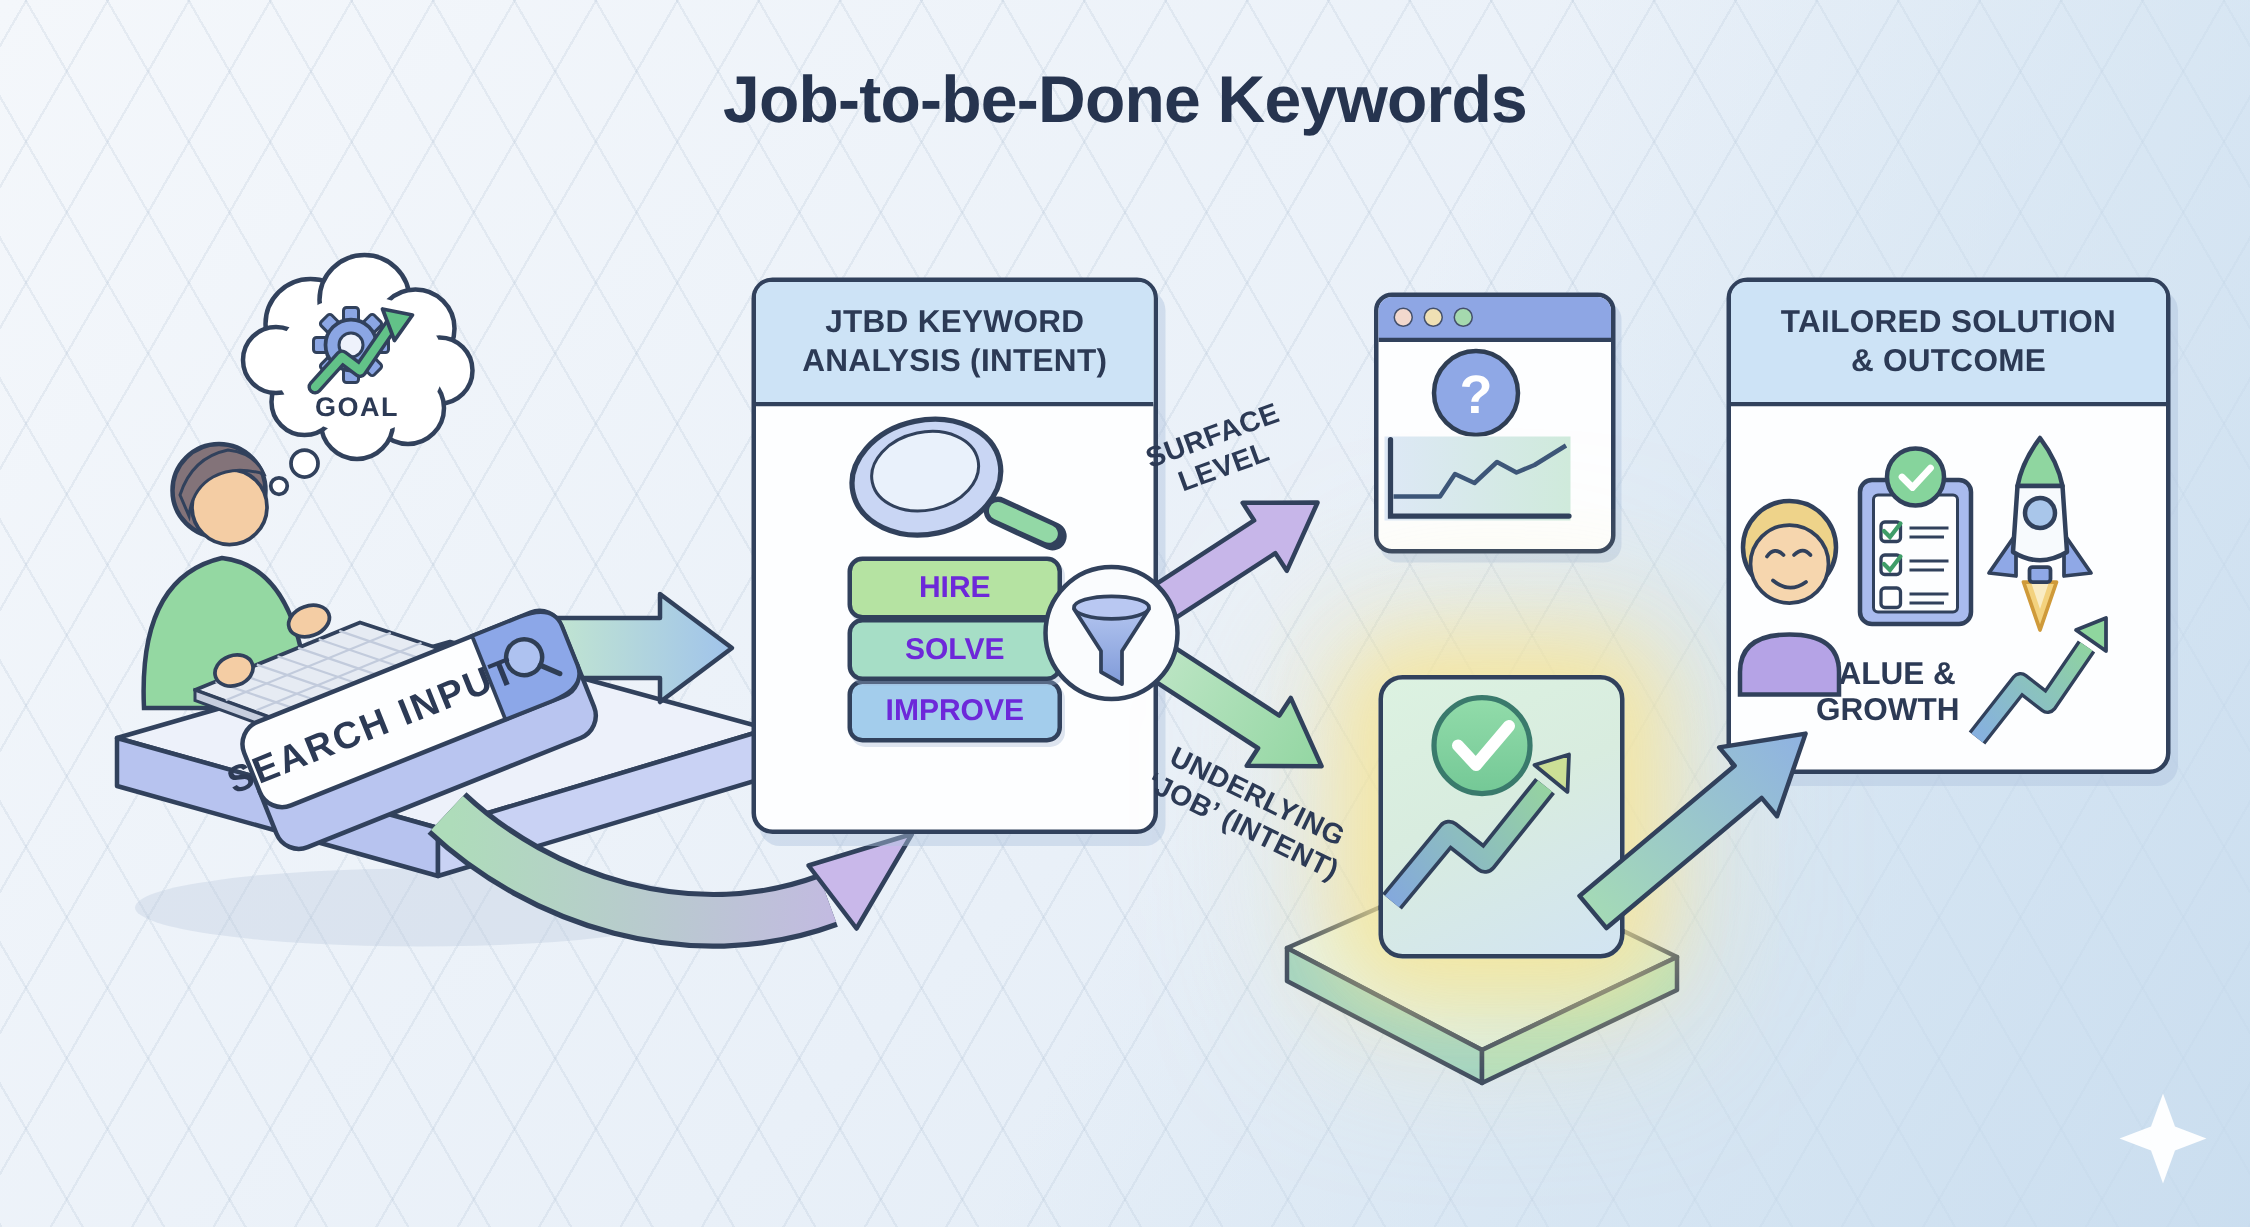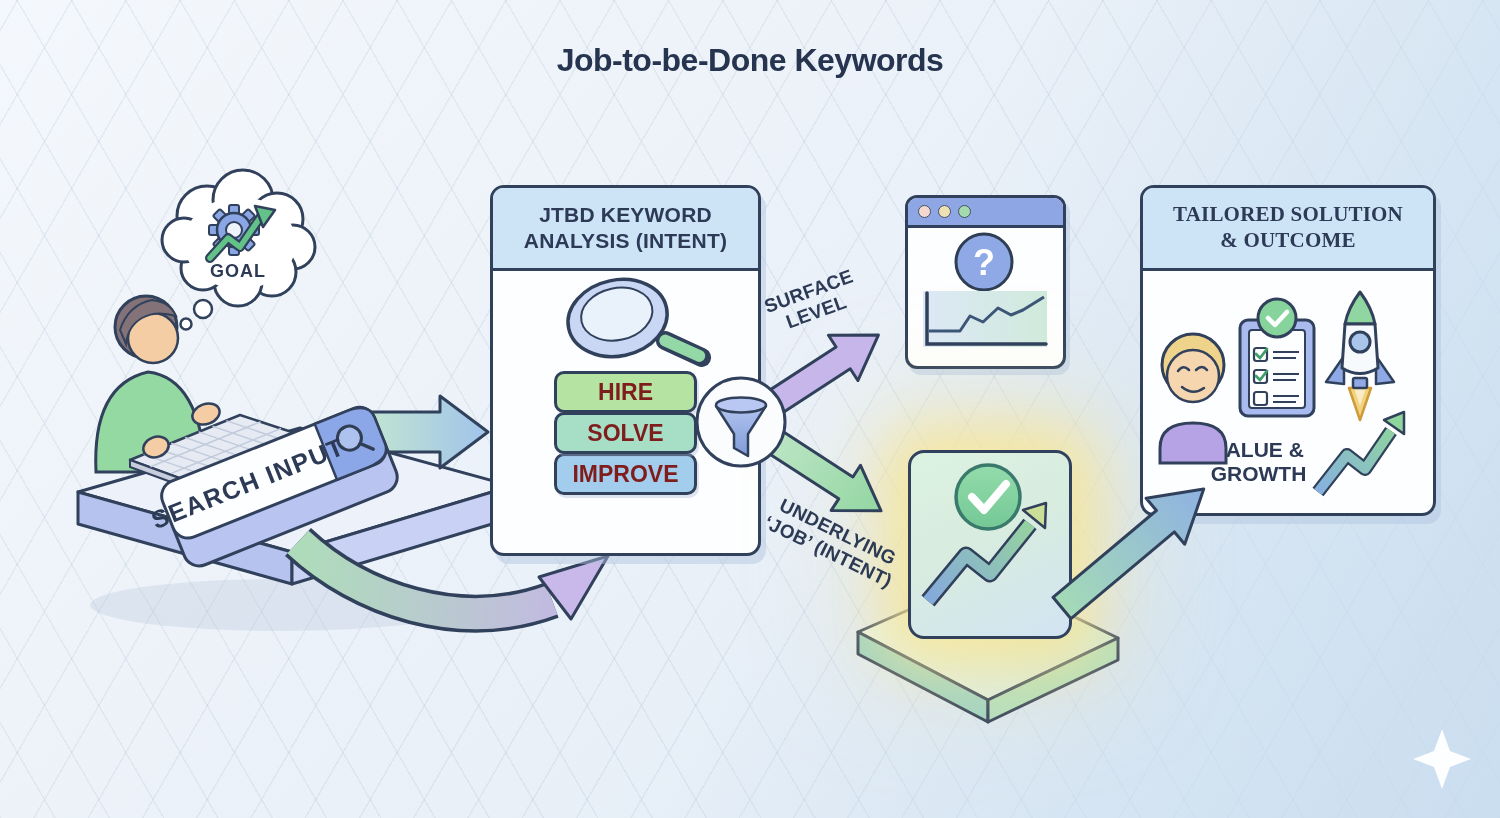--- a/index.html
+++ b/index.html
@@ -8,54 +8,54 @@
     font-family:"Liberation Sans",sans-serif;
     background:
       linear-gradient(115deg, rgba(255,255,255,0) 55%, rgba(205,224,240,.55) 78%, rgba(198,219,238,.8) 100%),
       repeating-linear-gradient(60deg, rgba(156,176,198,.17) 0 1.5px, transparent 1.5px 47px),
       repeating-linear-gradient(-60deg, rgba(156,176,198,.17) 0 1.5px, transparent 1.5px 47px),
       linear-gradient(135deg,#f4f7fb 0%,#e9f0f8 55%,#dbe8f4 100%);
   }
   .layer{position:absolute;left:0;top:0;width:1500px;height:818px;pointer-events:none;}
   .title{
     position:absolute;left:0;top:42px;width:1500px;margin:0;text-align:center;
-    font-size:32px;font-weight:800;letter-spacing:-0.5px;color:#26344f;
+    font-size:44px;font-weight:800;letter-spacing:-0.5px;color:#26344f;
   }
   .card{position:absolute;background:#fdfeff;border:3px solid #31415c;border-radius:14px;
-        box-shadow:5px 8px 0 rgba(176,196,222,.45);}
+        box-shadow:5px 8px 0 rgba(176,196,222,.45);margin-left:11px;}
   .card-header{
     display:flex;align-items:center;justify-content:center;text-align:center;
     background:#cde3f6;border-bottom:3px solid #31415c;border-radius:10px 10px 0 0;
     color:#2c3a55;font-weight:800;font-size:21px;line-height:1.22;letter-spacing:.2px;
   }
   .jtbd-card{left:490px;top:185px;width:265px;height:365px;}
   .jtbd-card .card-header{height:80px;padding:0 18px;}
   .chip{
     position:absolute;left:61px;width:137px;height:36px;border:3px solid #31415c;border-radius:10px;
     display:flex;align-items:center;justify-content:center;
-    font-size:23px;font-weight:800;color:#7f1d1d;box-shadow:2px 3px 0 rgba(160,180,210,.35);
+    font-size:20px;font-weight:800;color:#6d28d9;box-shadow:2px 3px 0 rgba(160,180,210,.35);
   }
   .chip-0{top:183px;background:#b5e3a2;}
   .chip-1{top:224px;background:#a6dec6;}
   .chip-2{top:265px;background:#a3cdec;}
   .chip-3{top:306px;background:#c4ace3;}
   .browser-card{left:905px;top:195px;width:155px;height:168px;border-radius:12px;box-shadow:4px 6px 0 rgba(176,196,222,.45);}
   .browser-header{
     height:27px;background:#8ea6e4;border-bottom:3px solid #31415c;border-radius:9px 9px 0 0;
     display:flex;align-items:center;gap:7px;padding-left:10px;
   }
   .dot{width:11px;height:11px;border-radius:50%;border:1.5px solid #44506b;display:inline-block;}
   .dot-red{background:#f2d8cd;} .dot-yellow{background:#efe0b4;} .dot-green{background:#a5d9ae;}
   .glow-card{
     left:908px;top:450px;width:158px;height:183px;border-radius:16px;border:3px solid #31415c;
     background:linear-gradient(155deg,#dcf2e1 0%,#d8ecdf 45%,#d2e4f2 100%);
     box-shadow:0 0 55px 22px rgba(247,229,151,.85), 0 0 110px 45px rgba(247,229,151,.35);
   }
   .outcome-card{left:1140px;top:185px;width:290px;height:325px;}
-  .outcome-card .card-header{height:80px;padding:0 24px;font-family:Liberation Serif, serif;}
+  .outcome-card .card-header{height:80px;padding:0 24px;}
   .flow-label{
     position:absolute;text-align:center;color:#2c3a55;font-weight:800;font-size:19px;line-height:1.15;
     letter-spacing:.3px;
   }
   .surface-label{left:750px;top:280px;width:125px;transform:rotate(-20deg);}
   .underlying-label{left:748px;top:520px;width:170px;transform:rotate(26deg);}
   .value-label{
     position:absolute;left:1196px;top:438px;width:125px;text-align:center;
     color:#2c3a55;font-weight:800;font-size:21px;line-height:1.15;
   }

